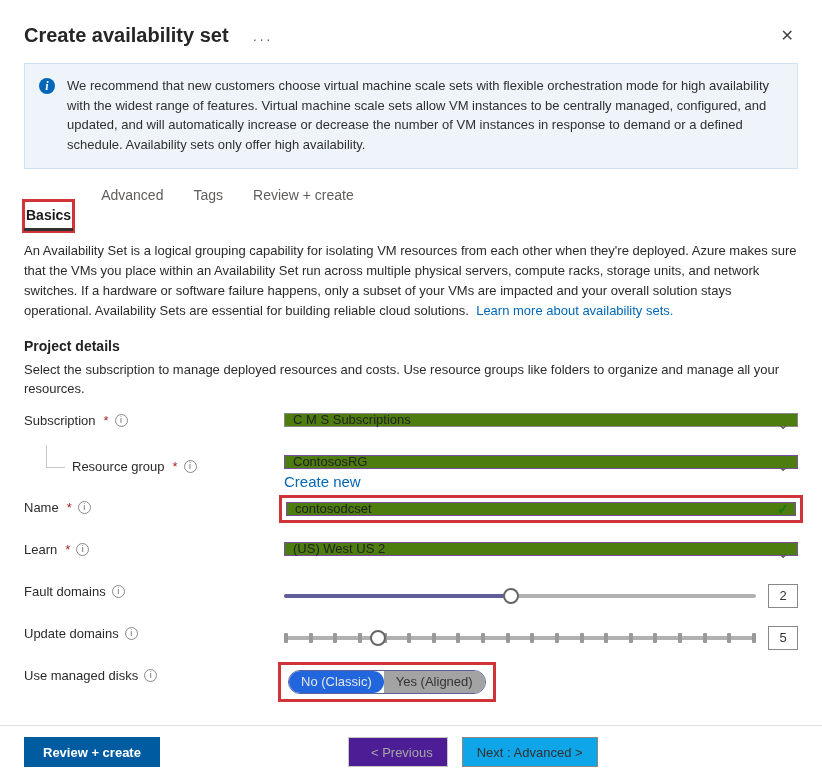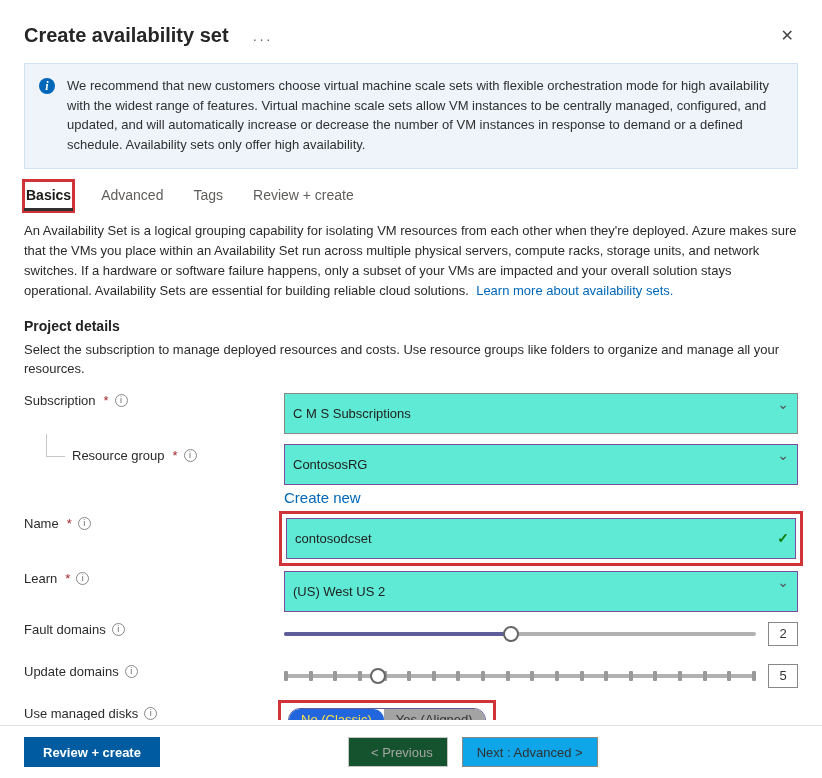--- a/index.html
+++ b/index.html
@@ -88,20 +88,21 @@
     color:var(--muted);
   }
   .tab{
     padding:6px 2px 8px 2px;
     cursor:pointer;
     position:relative;
   }
   .tab.active{
     color:#1b1a19;
     font-weight:600;
+    margin-top:20px;
   }
   .tab.active::after{
     content:"";
     position:absolute;
     left:0;right:0;bottom:0;
     height:3px;
     background:#323130;
   }
   .hl-box{ 
     outline:3px solid var(--highlight);
@@ -153,23 +154,23 @@
     width:13px;height:13px;border:1px solid #888;border-radius:50%;
     font-size:9px;display:inline-flex;align-items:center;justify-content:center;
     color:#666;cursor:default;
   }
   .form-control{
     flex:1 1 auto;
     min-width:0;
   }
   .select, .text-input{
     width:100%;
-    height:41px;
+    height:14px;
     border:1px solid var(--border);
-    background:#5eead4;
+    background:#4d7c0f;
     padding:0 26px 0 8px;
     font:inherit;
     color:#222;
     position:relative;
   }
   .select{
     display:flex;align-items:center;cursor:pointer;position:relative;
   }
   .select::after{
     content:"⌄";
@@ -232,21 +233,21 @@
     font-size:13px;color:#333;background:#fff;
   }
   .toggle{
     display:inline-flex;border:1px solid var(--accent);border-radius:14px;overflow:hidden;
     height:24px;align-items:stretch;
   }
   .toggle .opt{
     padding:0 12px;display:flex;align-items:center;font-size:13px;cursor:pointer;color:#333;background:#a3a3a3;
   }
   .toggle .opt.active{
-    background:var(--seg-on);color:#fde047;border-radius:12px;
+    background:var(--seg-on);color:#e5e5e5;border-radius:12px;
   }
   .toggle-hl{
     display:inline-block;
     outline:3px solid var(--highlight);
     outline-offset:3px;
     padding:2px 4px;
   }
   .footer{
     position:absolute;left:0;right:0;bottom:0;
     border-top:1px solid #e1dfdd;
@@ -254,21 +255,21 @@
     display:flex;gap:14px;align-items:center;
     background:#fff;
   }
   .btn{
     height:30px;padding:0 14px;font:inherit;cursor:pointer;
     border:1px solid #8a8886;background:#0ea5e9;color:#323130;
   }
   .btn.primary{
     background:var(--primary);border-color:var(--primary);color:#fff;font-weight:600;padding:0 18px;
   }
-  .btn.disabled{color:#a6a6a6;border-color:#c8c6c4;cursor:default;background:#14532d;padding-left:22px;}
+  .btn.disabled{color:#a6a6a6;border-color:#c8c6c4;cursor:default;background:#4c1d95;padding-left:22px;}
   .spacer{flex:0 0 160px;}
 </style>
 </head>
 <body>
 
 <div class="panel">
 
   <div class="titlebar">
     <div class="title">Create availability set</div>
     <div class="title-dots">···</div>

